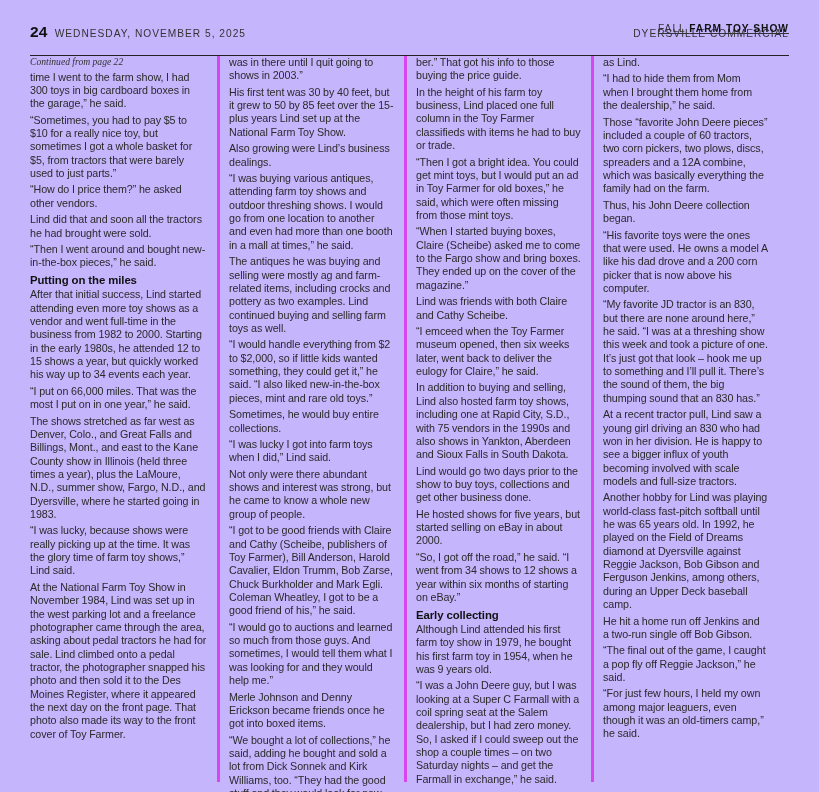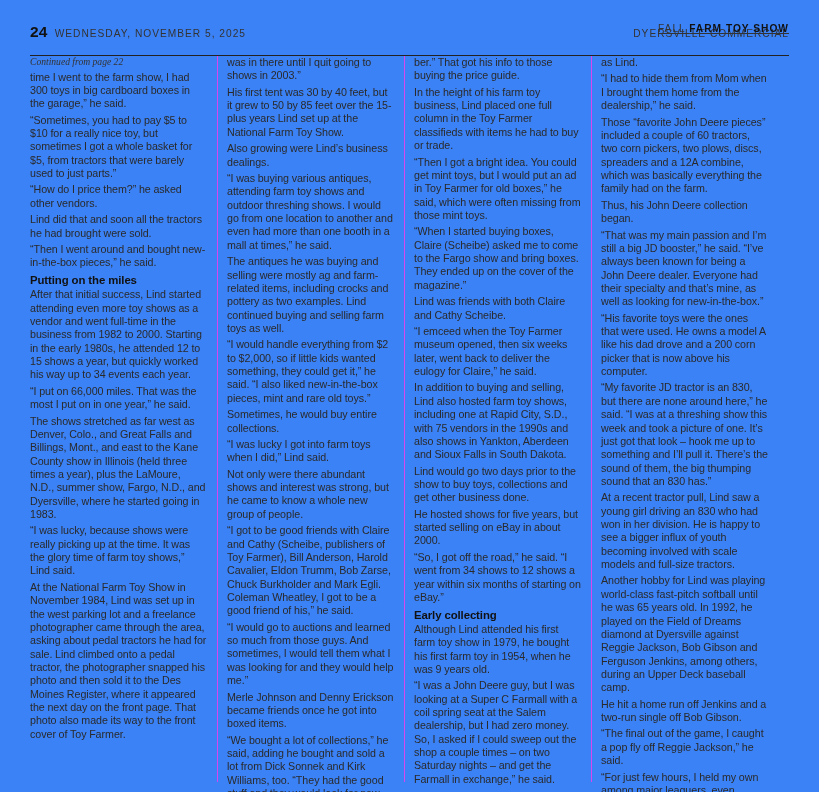--- a/index.html
+++ b/index.html
@@ -11,21 +11,21 @@
     width: 819px;
     height: 792px;
     font-family: "Liberation Sans", sans-serif;
     color: #1a1a1a;
     overflow: hidden;
   }
   .page {
     position: relative;
     width: 819px;
     height: 792px;
-    background: #3b82f6;
+    background: #c4b5fd;
     box-sizing: border-box;
     padding: 0 30px;
   }
 
   
   .masthead {
     display: flex;
     align-items: baseline;
     height: 26px;
     padding-top: 24px;
@@ -87,21 +87,21 @@
     height: 726px;
   }
   .col {
     width: 177px;
     flex: 0 0 177px;
     box-sizing: border-box;
   }
   .col + .col {
     margin-left: 10px;
     padding-left: 9px;
-    border-left: 1px solid #d946ef;
+    border-left: 3px solid #d946ef;
   }
   .col.no-rule + .col,
   .col.nr {
     border-left: none;
   }
 
   p.body {
     margin: 0 0 0 0;
     font-size: 10.7px;
     line-height: 13.35px;
@@ -190,21 +190,20 @@
         <p class="body">“So, I got off the road,” he said. “I went from 34 shows to 12 shows a year within six months of starting on eBay.”</p>
         <h2 class="subhead">Early collecting</h2>
         <p class="body">Although Lind attended his first farm toy show in 1979, he bought his first farm toy in 1954, when he was 9 years old.</p>
         <p class="body">“I was a John Deere guy, but I was looking at a Super C Farmall with a coil spring seat at the Salem dealership, but I had zero money. So, I asked if I could sweep out the shop a couple times – on two Saturday nights – and get the Farmall in exchange,” he said.</p>
       </div>
     <div class="col">
         <p class="body">as Lind.</p>
         <p class="body">“I had to hide them from Mom when I brought them home from the dealership,” he said.</p>
         <p class="body">Those “favorite John Deere pieces” included a couple of 60 tractors, two corn pickers, two plows, discs, spreaders and a 12A combine, which was basically everything the family had on the farm.</p>
         <p class="body">Thus, his John Deere collection began.</p>
-        <p class="body">“That was my main passion and I’m still a big JD booster,” he said. “I’ve always been known for being a John Deere dealer. Everyone had their specialty and that’s mine, as well as looking for new-in-the-box.”</p>
         <p class="body">“His favorite toys were the ones that were used. He owns a model A like his dad drove and a 200 corn picker that is now above his computer.</p>
         <p class="body">“My favorite JD tractor is an 830, but there are none around here,” he said. “I was at a threshing show this week and took a picture of one. It’s just got that look – hook me up to something and I’ll pull it. There’s the sound of them, the big thumping sound that an 830 has.”</p>
         <p class="body">At a recent tractor pull, Lind saw a young girl driving an 830 who had won in her division. He is happy to see a bigger influx of youth becoming involved with scale models and full-size tractors.</p>
         <p class="body">Another hobby for Lind was playing world-class fast-pitch softball until he was 65 years old. In 1992, he played on the Field of Dreams diamond at Dyersville against Reggie Jackson, Bob Gibson and Ferguson Jenkins, among others, during an Upper Deck baseball camp.</p>
         <p class="body">He hit a home run off Jenkins and a two-run single off Bob Gibson.</p>
         <p class="body">“The final out of the game, I caught a pop fly off Reggie Jackson,” he said.</p>
         <p class="body">“For just few hours, I held my own among major leaguers, even though it was an old-timers camp,” he said.</p>
       </div>
   </div>
 

